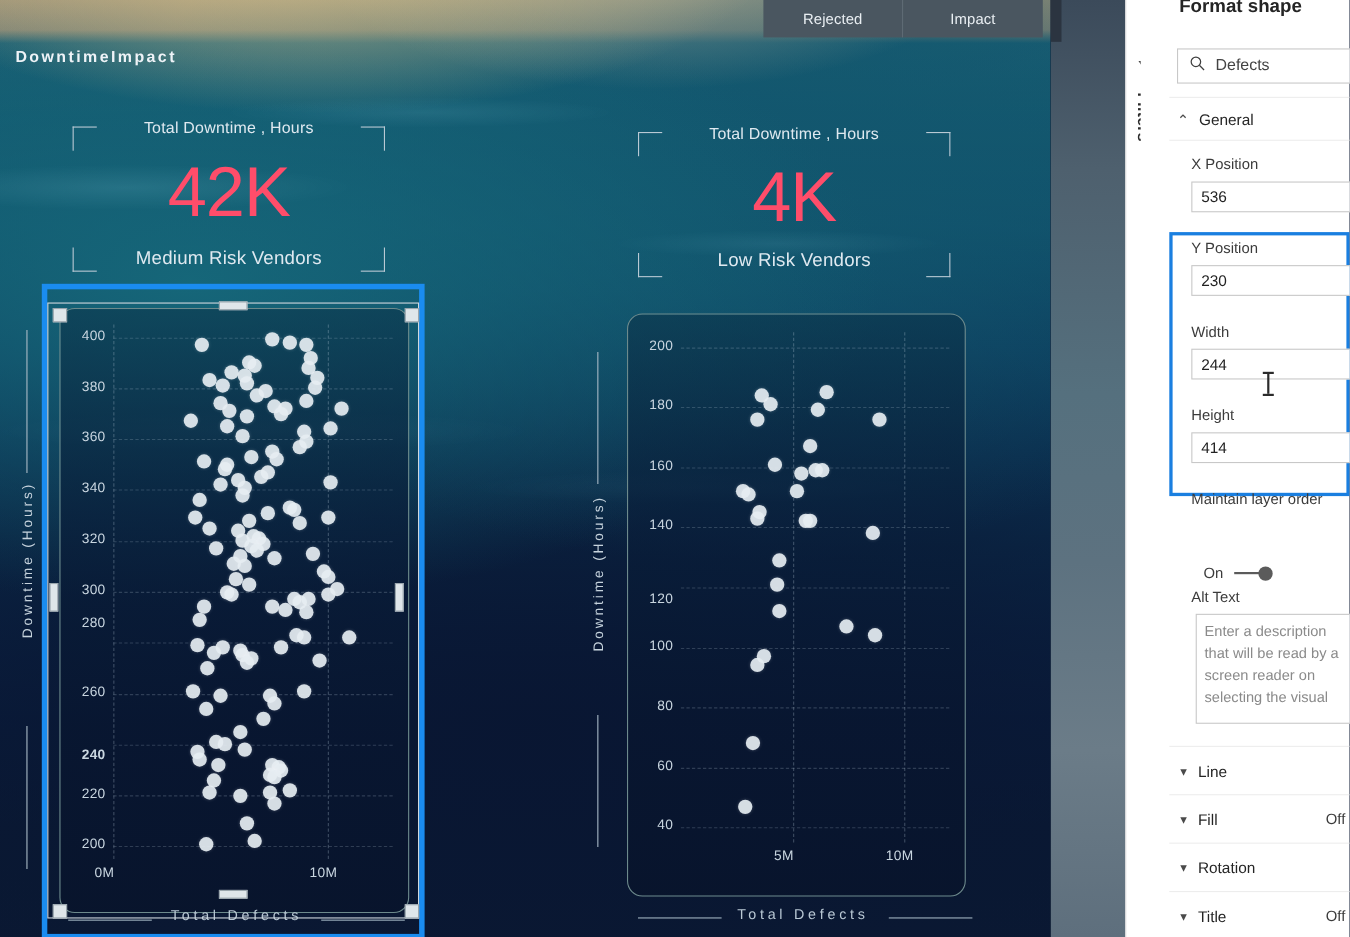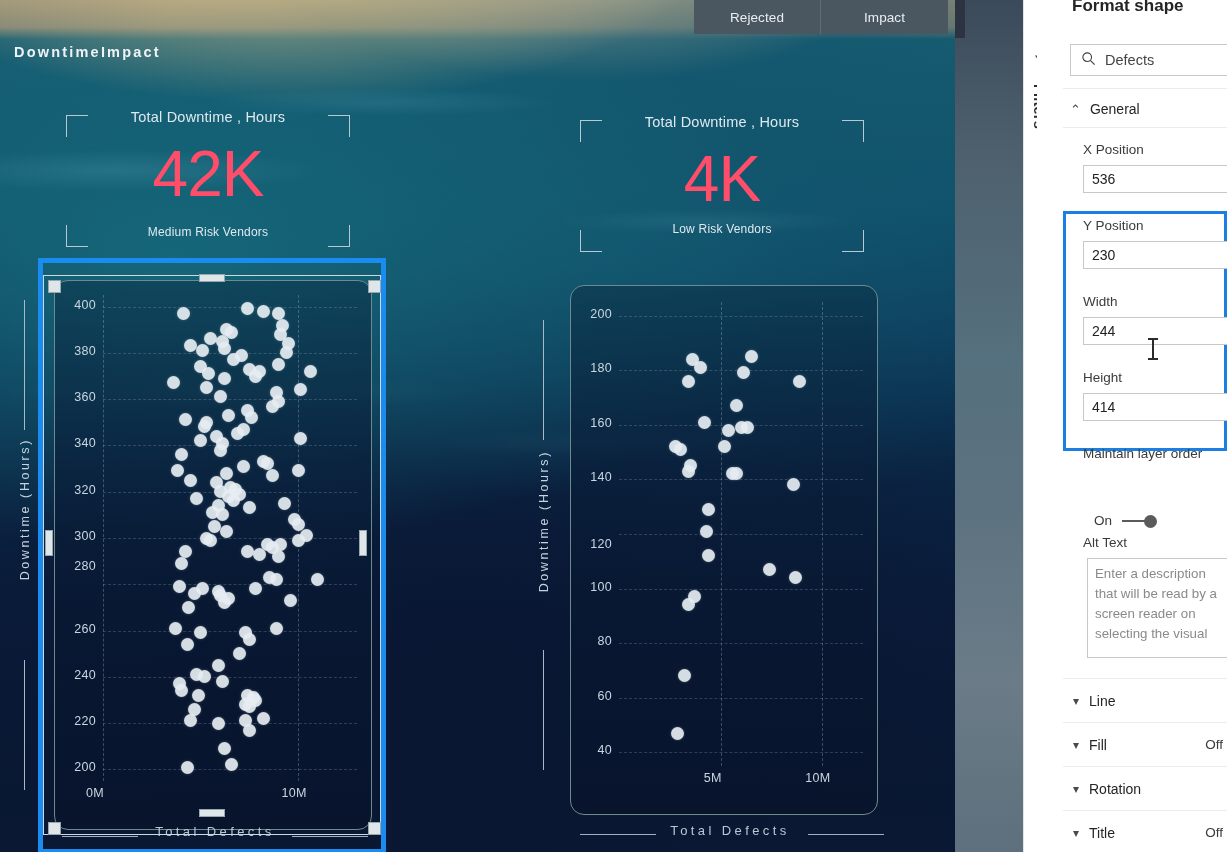--- a/index.html
+++ b/index.html
@@ -91,21 +91,21 @@
   }
 
   
   .kpi { position: absolute; }
   .kpi .kpi-top { text-align: center; color: #dfe9f0; font-size: 14.5px; letter-spacing: .2px; }
   .kpi .kpi-value {
     text-align: center; color: #ff4d6a; font-weight: 400;
     font-size: 64px; line-height: 70px; letter-spacing: -1px;
     font-family: "Liberation Sans", sans-serif;
   }
-  .kpi .kpi-bottom { text-align: center; color: #dfe9f0; font-size: 12px; letter-spacing: .2px; }
+  .kpi .kpi-bottom { text-align: center; color: #dfe9f0; font-size: 17px; letter-spacing: .2px; }
   .bracket { position: absolute; width: 22px; height: 22px; border-color: #b9c9d4; border-style: solid; border-width: 0; }
   .br-tl { border-left-width: 1.5px; border-top-width: 1.5px; }
   .br-tr { border-right-width: 1.5px; border-top-width: 1.5px; }
   .br-bl { border-left-width: 1.5px; border-bottom-width: 1.5px; }
   .br-br { border-right-width: 1.5px; border-bottom-width: 1.5px; }
 
   
   .scatter-wrap { position: absolute; }
   .scatter-frame {
     position: absolute; inset: 0;
@@ -278,21 +278,21 @@
       <div class="kpi-bottom" style="margin-top:16px;">Medium Risk Vendors</div>
     </div>
 
     <div class="kpi" style="left:572px; top:110px; width:300px; height:150px;">
       <div class="bracket br-tl" style="left:8px; top:10px;"></div>
       <div class="bracket br-tr" style="right:8px; top:10px;"></div>
       <div class="bracket br-bl" style="left:8px; bottom:8px;"></div>
       <div class="bracket br-br" style="right:8px; bottom:8px;"></div>
       <div class="kpi-top" style="margin-top:4px;">Total Downtime , Hours</div>
       <div class="kpi-value" style="margin-top:14px;">4K</div>
-      <div class="kpi-bottom" style="margin-top:8px;">Low Risk Vendors</div>
+      <div class="kpi-bottom" style="margin-top:13px;">Low Risk Vendors</div>
     </div>
 
     <div class="scatter-wrap" style="left:54px; top:280px; width:318px; height:550px;">
       <div class="scatter-frame">
         <div class="plot" id="plot-left" style="left:48px; top:14px; right:14px; bottom:48px;">
             <div class="gridh" style="left: 0px; width: 254px; top: 474.429px;"></div>
             <div class="gridh" style="left: 0px; width: 254px; top: 428.143px;"></div>
             <div class="gridh" style="left: 0px; width: 254px; top: 381.857px;"></div>
             <div class="gridh" style="left: 0px; width: 254px; top: 335.571px;"></div>
             <div class="gridh" style="left: 0px; width: 254px; top: 289.286px;"></div>
@@ -426,21 +426,21 @@
             <div class="dot" style="width: 13px; height: 13px; left: 153.715px; top: 417.014px; background: rgb(231, 238, 243);"></div>
             <div class="dot" style="width: 13px; height: 13px; left: 140.038px; top: 428.586px; background: rgb(231, 238, 243);"></div>
             <div class="dot" style="width: 13px; height: 13px; left: 114.638px; top: 447.1px; background: rgb(231, 238, 243);"></div>
             <div class="dot" style="width: 13px; height: 13px; left: 77.5154px; top: 465.614px; background: rgb(231, 238, 243);"></div>
             <div class="dot" style="width: 13px; height: 13px; left: 122.454px; top: 463.3px; background: rgb(231, 238, 243);"></div>
           </div>
       </div>
       <div id="ticks-left">
           <div class="ytick" style="left: 6px; width: 36px; top: 480.429px;">200</div>
           <div class="ytick" style="left: 6px; width: 36px; top: 434.143px;">220</div>
-          <div class="ytick" style="left: 6px; width: 36px; top: 388px;">240</div>
+          <div class="ytick" style="left: 6px; width: 36px; top: 399px; font-weight: bold;">240</div>
           <div class="ytick" style="left: 6px; width: 36px; top: 341.571px;">260</div>
           <div class="ytick" style="left: 6px; width: 36px; top: 279px;">280</div>
           <div class="ytick" style="left: 6px; width: 36px; top: 249px;">300</div>
           <div class="ytick" style="left: 6px; width: 36px; top: 202.714px;">320</div>
           <div class="ytick" style="left: 6px; width: 36px; top: 156.429px;">340</div>
           <div class="ytick" style="left: 6px; width: 36px; top: 110.143px;">360</div>
           <div class="ytick" style="left: 6px; width: 36px; top: 63.8571px;">380</div>
           <div class="ytick" style="left: 6px; width: 36px; top: 17.5714px;">400</div>
           <div class="xtick" style="left: 32px; top: 506px;">0M</div>
           <div class="xtick" style="left: 227.385px; top: 506px;">10M</div>

